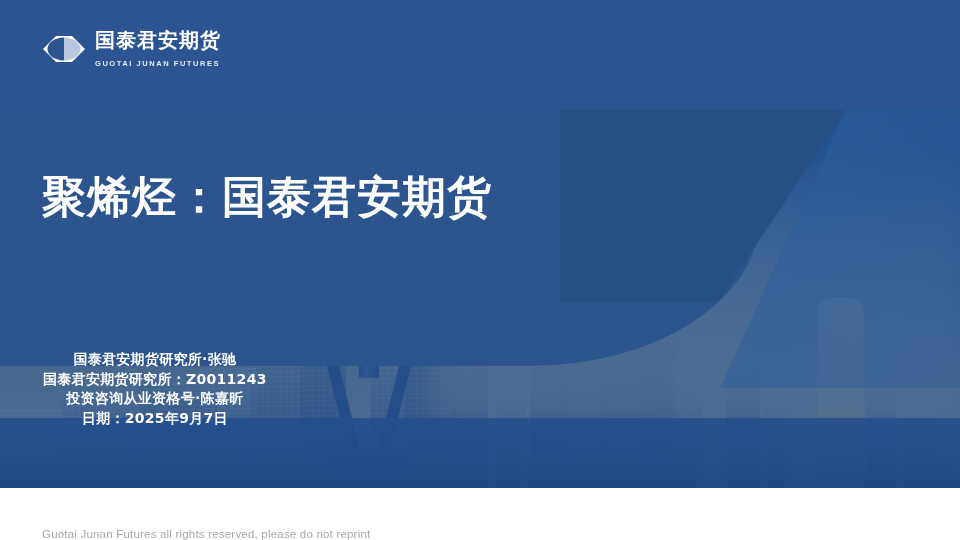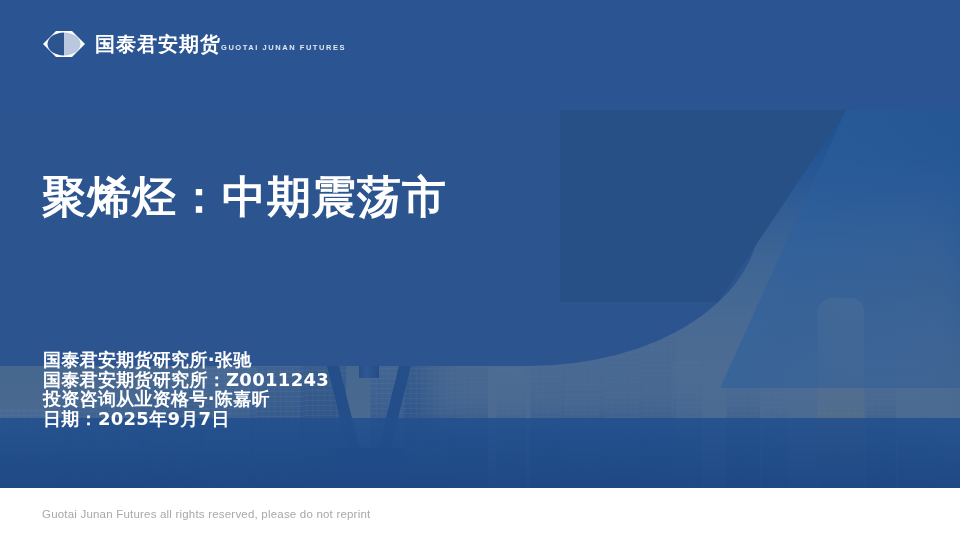--- a/index.html
+++ b/index.html
@@ -151,21 +151,21 @@
     width: 960px; height: 70px;
     background: linear-gradient(180deg, rgba(34,80,142,0.88) 0%, rgba(29,72,132,0.94) 100%);
   }
 
   
   .logo-wrap {
     position: absolute; left: 42px; top: 30px;
     display: flex; align-items: center; gap: 9px;
   }
   .logo-mark { width: 44px; height: 28px; flex: 0 0 auto; }
-  .logo-text { display: flex; flex-direction: row; line-height: 1; }
+  .logo-text { display: flex; flex-direction: column; line-height: 1; }
   .logo-cn {
     font-size: 20px;
     font-weight: bold;
     color: #ffffff;
     letter-spacing: 1px;
     font-family: "DejaVu Sans", "Liberation Sans", sans-serif;
   }
   .logo-en {
     margin-top: 10px;
     font-size: 7.5px;
@@ -185,37 +185,38 @@
     font-family: "DejaVu Sans", "Liberation Sans", sans-serif;
     white-space: nowrap;
   }
 
   
   .authors {
     position: absolute; left: 43px; top: 350px;
     display: flex; flex-direction: column;
   }
   .authors div {
-    font-size: 18px;
+    font-size: 14px;
     font-weight: bold;
     color: #ffffff;
     line-height: 19.6px;
     letter-spacing: 0.3px;
     font-family: "DejaVu Sans", "Liberation Sans", sans-serif;
     white-space: nowrap;
+    text-align: center;
   }
 
   
   .footer-band {
     position: absolute; left: 0; top: 488px;
     width: 960px; height: 52px;
     background: #ffffff;
   }
   .footer-text {
-    position: absolute; left: 42px; top: 508px;
+    position: absolute; left: 42px; top: 528px;
     font-size: 11.5px;
     color: #a8a8a8;
     letter-spacing: 0.2px;
     font-family: "Liberation Sans", sans-serif;
   }
 </style>
 </head>
 <body>
 
 <div class="slide">
@@ -316,21 +317,21 @@
       <path d="M14 1 L30 1 L43 14 L30 27 L14 27 L1 14 Z" fill="#ffffff"></path>
       <path d="M22 2.5 C13 2.5 5.5 7.5 5.5 14 C5.5 20.5 13 25.5 22 25.5 Z" fill="#2c5590"></path>
       <path d="M22 2.5 L22 25.5 C31 25.5 38.5 20.5 38.5 14 C38.5 7.5 31 2.5 22 2.5 Z" fill="#b9c8de"></path>
     </svg>
     <div class="logo-text">
       <div class="logo-cn">国泰君安期货</div>
       <div class="logo-en">GUOTAI JUNAN FUTURES</div>
     </div>
   </div>
 
-  <div class="title">聚烯烃：中期震荡市</div>
+  <div class="title">聚烯烃：国泰君安期货</div>
 
   <div class="authors">
     <div>国泰君安期货研究所·张驰</div>
     <div>国泰君安期货研究所：Z0011243</div>
     <div>投资咨询从业资格号·陈嘉昕</div>
     <div>日期：2025年9月7日</div>
   </div>
 
   <div class="footer-band"></div>
   <div class="footer-text">Guotai Junan Futures all rights reserved, please do not reprint</div>

